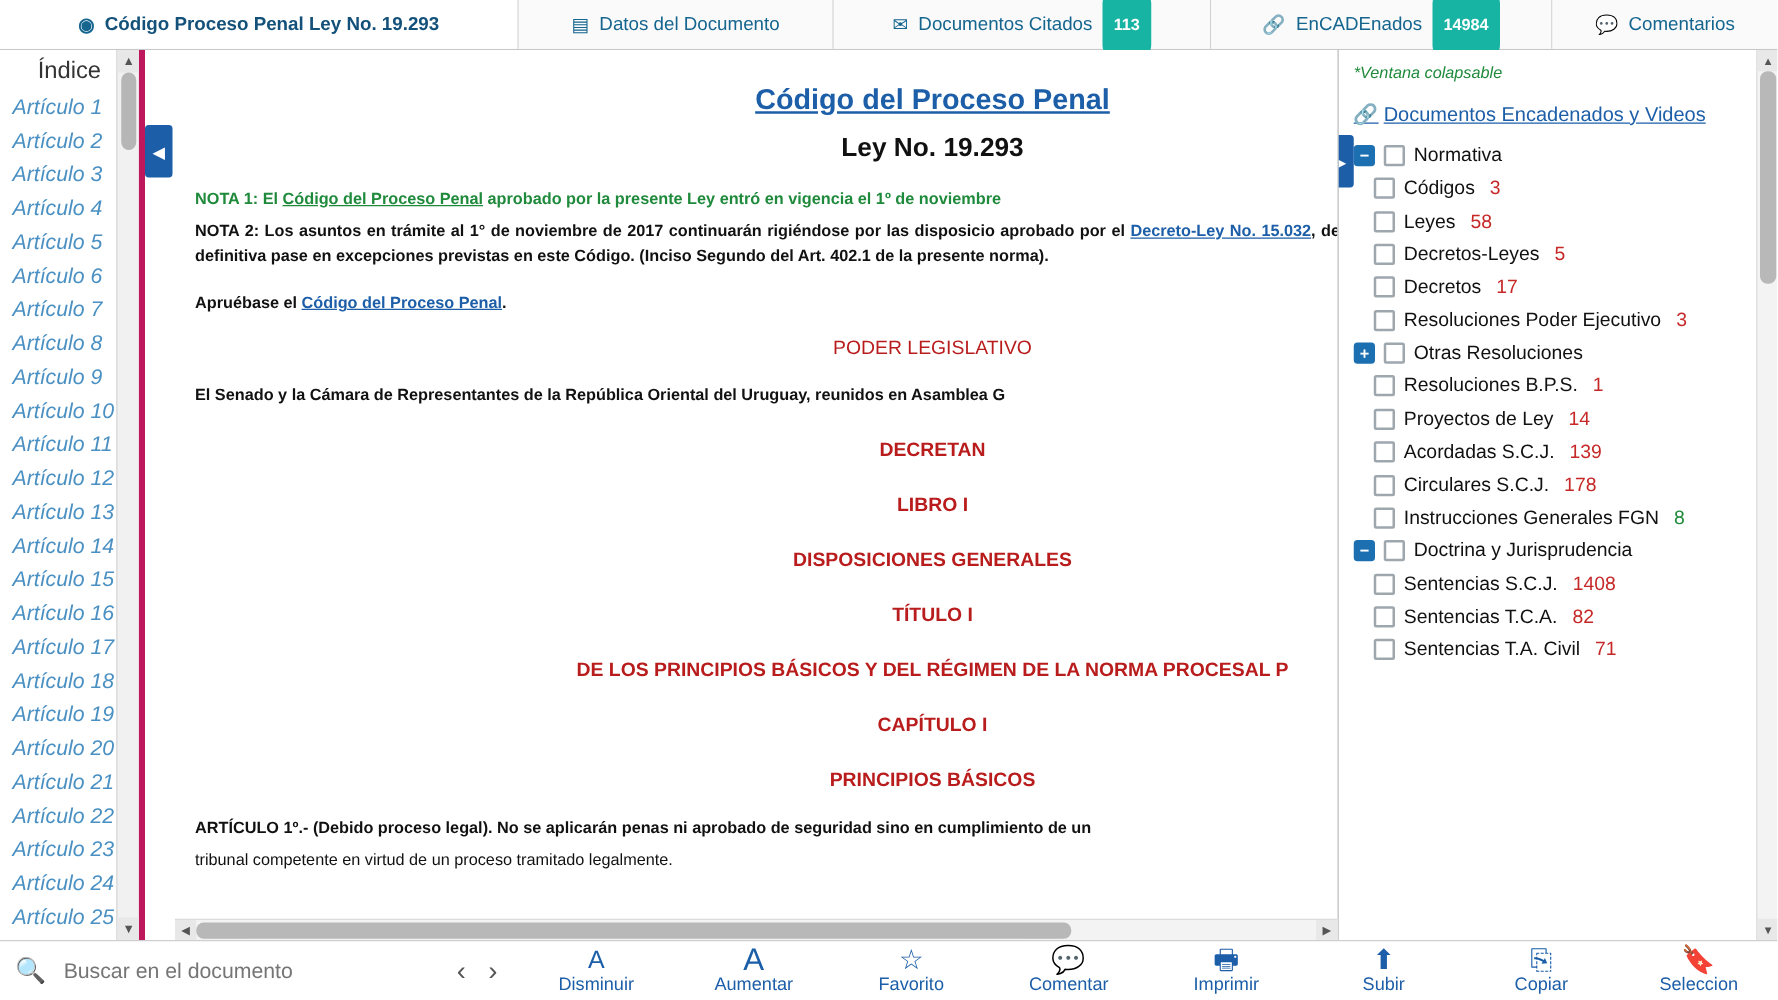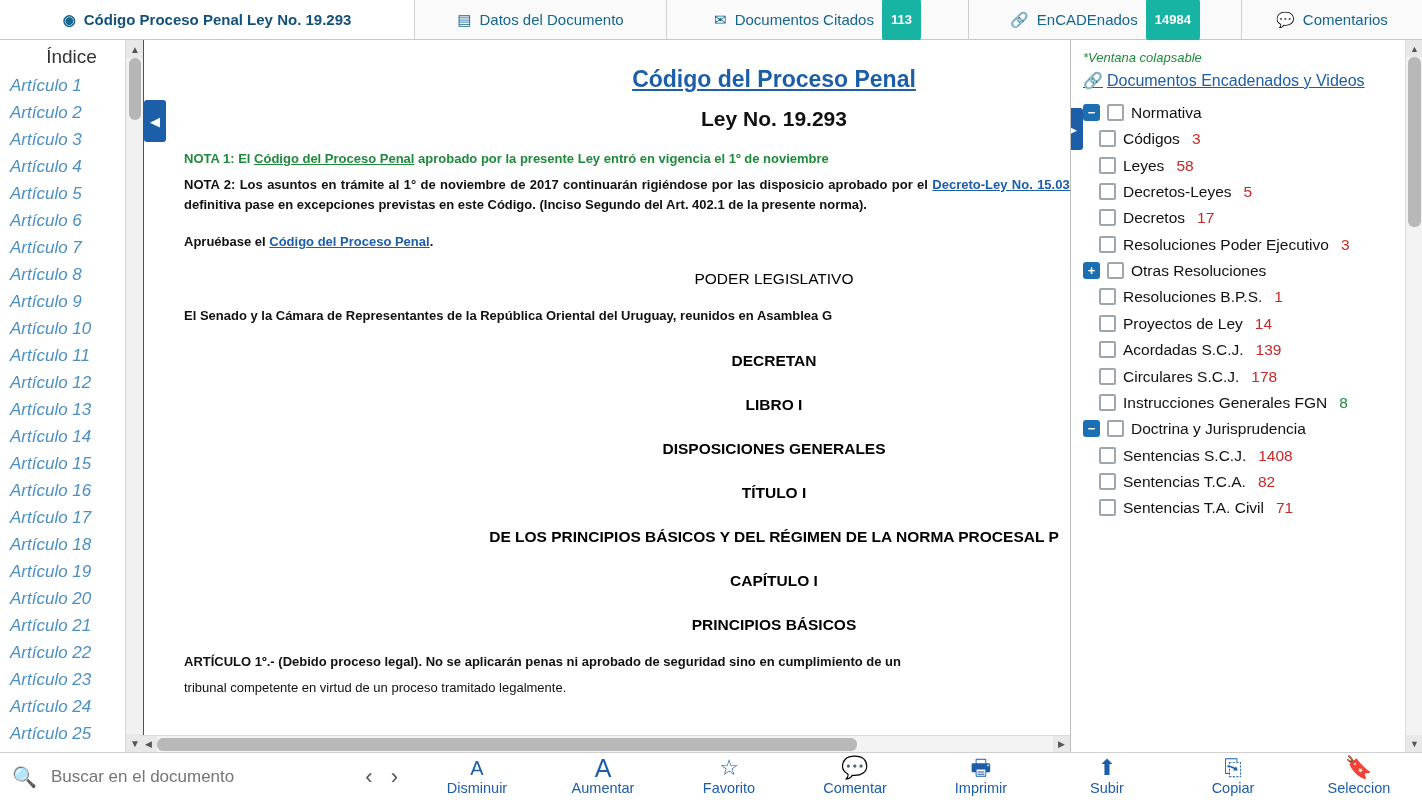--- a/index.html
+++ b/index.html
@@ -56,23 +56,23 @@
   
   .main {
     position: absolute;
     top: 40px; left: 0;
     width: 1422px; height: 712px;
     display: flex;
   }
 
   
   .index-pane {
-    width: 144px;
+    width: 116px;
     background: #ffffff;
-    border-right: 1px solid #be185d;
+    border-right: 5px solid #be185d;
     position: relative;
     overflow: hidden;
   }
   .index-title {
     text-align: center;
     font-size: 19px;
     color: #333;
     padding: 6px 0 4px 0;
   }
   .index-list {
@@ -137,21 +137,21 @@
     color: #111;
     line-height: 1.52;
     margin: 0 0 6px 0;
     text-align: justify;
     font-weight: bold;
   }
   .doc-para.normal { font-weight: normal; }
   .doc-center {
     text-align: center;
     font-size: 15.5px;
-    color: #000000;
+    color: #b91c1c;
     margin: 14px 0 0 0;
   }
   .doc-center.b { font-weight: bold; margin-top: 26px; }
   .nota-green { color: #1f8a3b; }
   .lnk { color: #1c5ea8; text-decoration: underline; }
   .lnk-green { color: #1f8a3b; text-decoration: underline; }
   .blk { margin-top: 18px; }
   .tight { margin-top: 0; }
 
   
@@ -209,21 +209,21 @@
   }
   .rp-body {
     padding: 10px 22px 0 12px;
     height: 100%;
     overflow: hidden;
   }
   .rp-note {
     font-size: 13px;
     font-style: italic;
     color: #1f8a3b;
-    margin-bottom: 4px;
+    margin-bottom: 16px;
   }
   .rp-head {
     font-size: 16px;
     color: #1c5ea8;
     text-decoration: underline;
     line-height: 1.55;
     margin-bottom: 8px;
   }
   .rp-head .lnk-icon { text-decoration: none; margin-right: 4px; }
   .tree-row {

